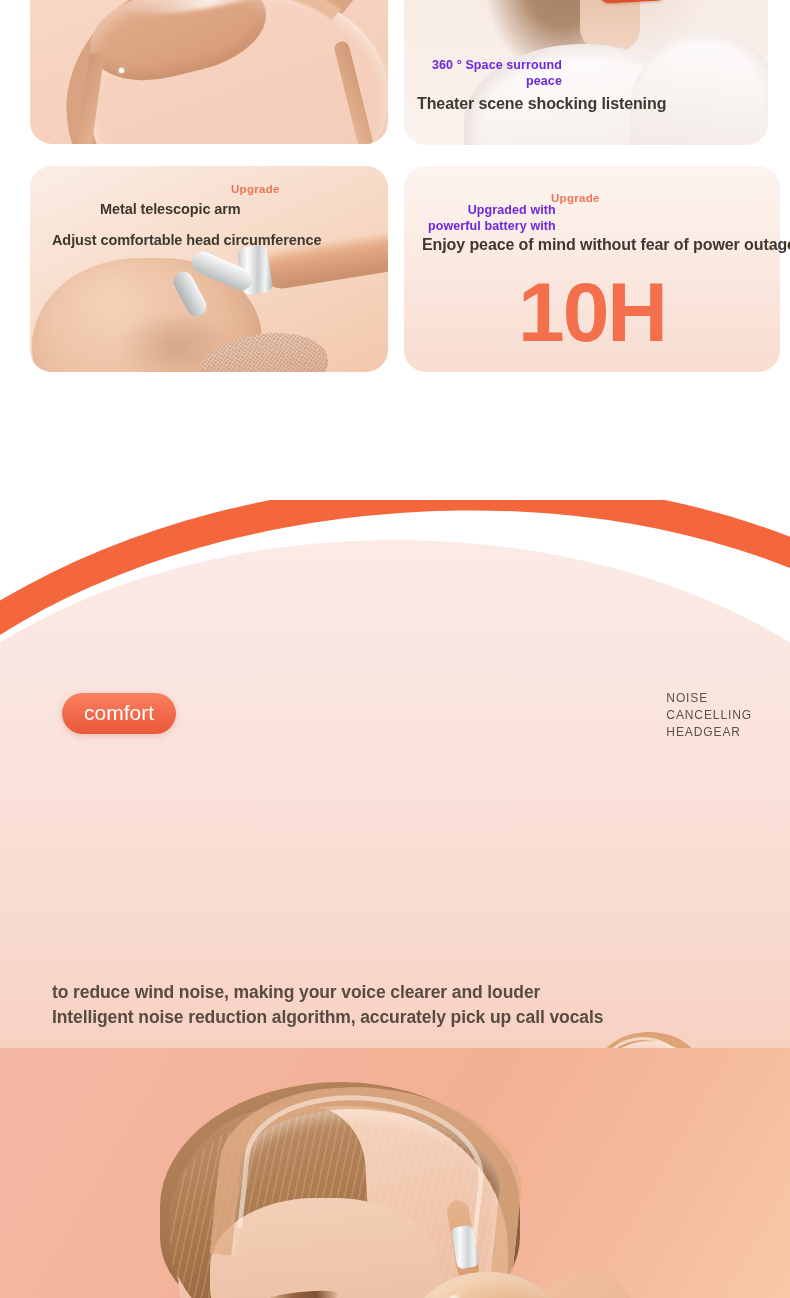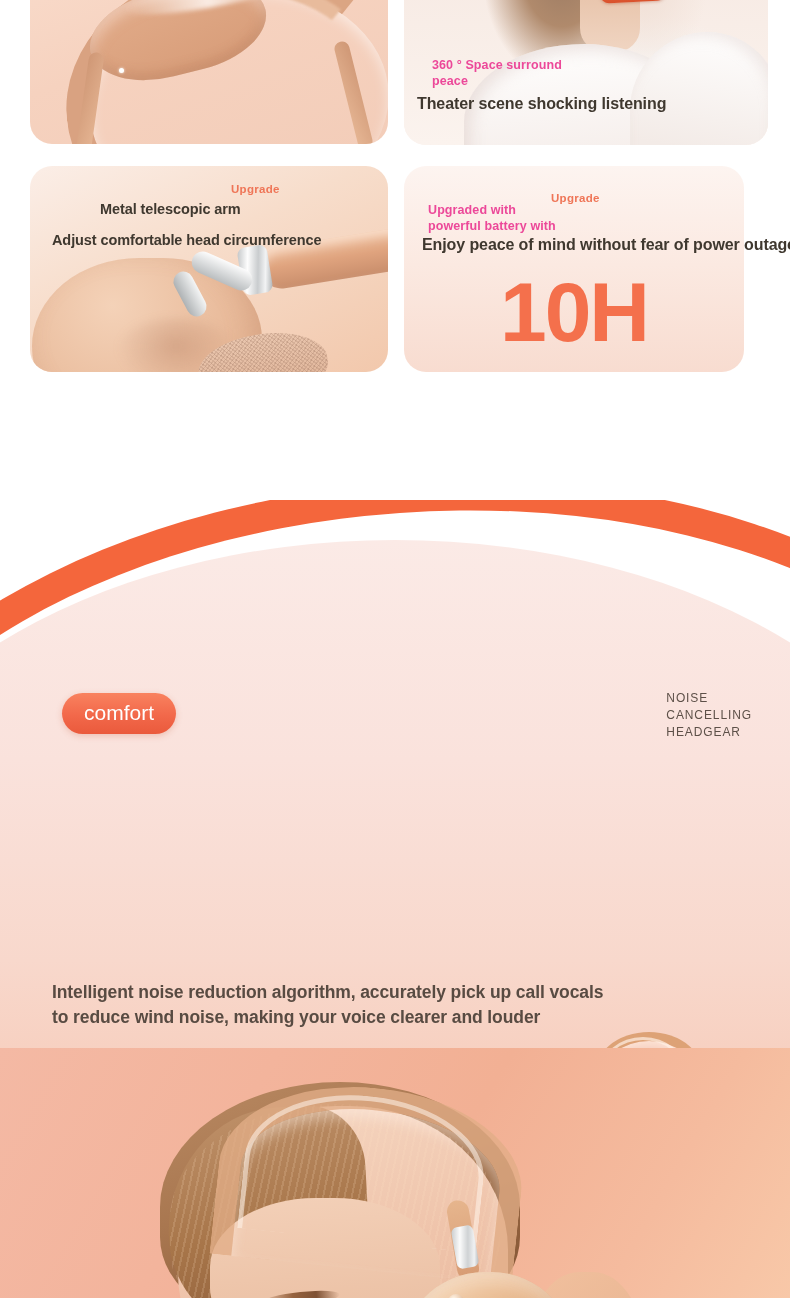--- a/index.html
+++ b/index.html
@@ -225,32 +225,33 @@
     background:
       repeating-linear-gradient(45deg, rgba(150,110,90,.22) 0 1px, rgba(0,0,0,0) 1px 3px),
       repeating-linear-gradient(-45deg, rgba(150,110,90,.22) 0 1px, rgba(0,0,0,0) 1px 3px),
       linear-gradient(180deg,#e9c6ae,#dfb296);
     transform: rotate(-8deg);
   }
 
   
   .card-batt {
     left: 404px; top: 166px;
-    width: 340px; height: 206px;
+    width: 376px; height: 206px;
     background: linear-gradient(180deg,#fdf4f0 0%, #fbe9e1 48%, #f8dcd0 100%);
   }
 
   
   .c-eyebrow {
     position: absolute;
-    color: #ec4899;
+    color: #6d28d9;
     font-size: 12.5px;
     font-weight: 700;
     line-height: 1.25;
     letter-spacing: .1px;
+    text-align: right;
   }
   .c-title {
     position: absolute;
     color: #3f382f;
     font-size: 16px;
     font-weight: 700;
     letter-spacing: -.1px;
     white-space: nowrap;
   }
   .upgrade-text {
@@ -615,22 +616,22 @@
   <div class="comfort-badge">comfort</div>
 
   <div class="nch">
     <div>NOISE</div>
     <div>CANCELLING</div>
     <div>HEADGEAR</div>
   </div>
 
 
   <div class="subtext">
+    <div>to reduce wind noise, making your voice clearer and louder</div>
     <div>Intelligent noise reduction algorithm, accurately pick up call vocals</div>
-    <div>to reduce wind noise, making your voice clearer and louder</div>
   </div>
 
   <div class="photo">
     <div class="ph-hair"></div>
     <div class="ph-face"></div>
     <div class="ph-hair-front"></div>
     <div class="ph-hair-strands"></div>
     <div class="ph-forehead"></div>
     <div class="ph-brow"></div>
 

